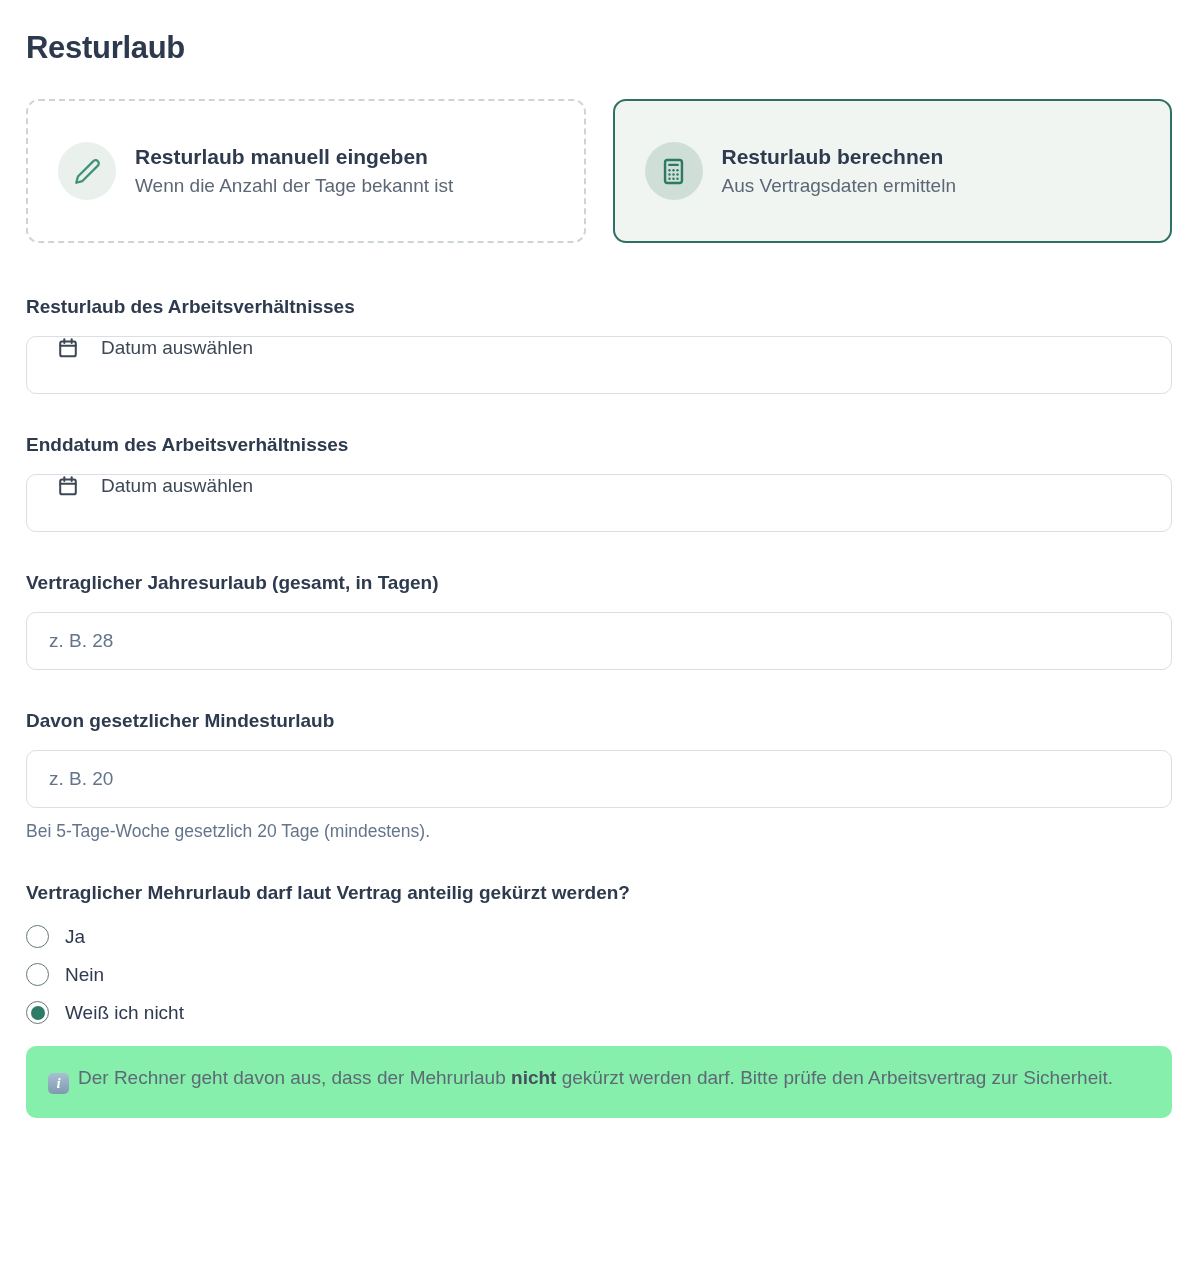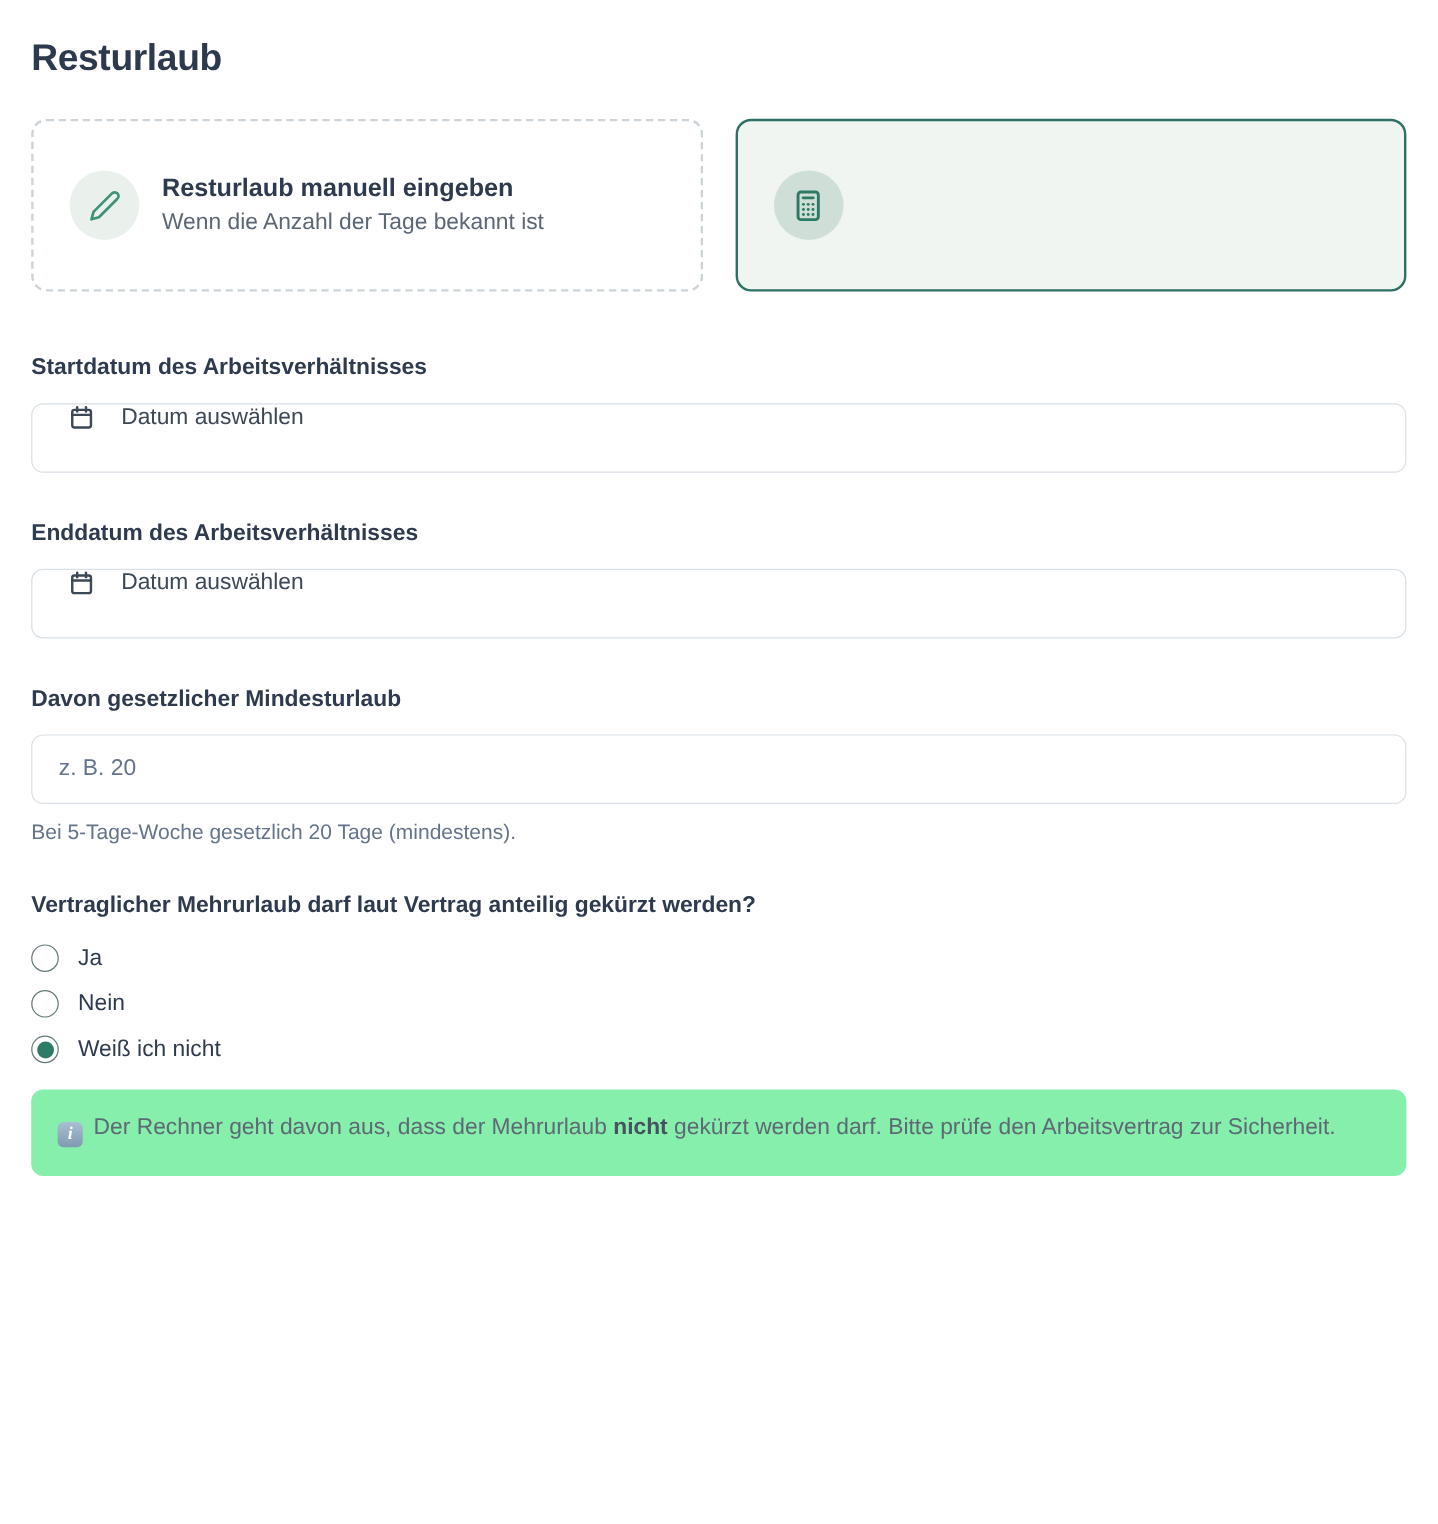--- a/index.html
+++ b/index.html
@@ -197,26 +197,30 @@
             <line x1="12" y1="11" x2="12.01" y2="11"></line>
             <line x1="15.3" y1="11" x2="15.31" y2="11"></line>
           <line x1="8.7" y1="14.5" x2="8.71" y2="14.5"></line>
             <line x1="12" y1="14.5" x2="12.01" y2="14.5"></line>
             <line x1="15.3" y1="14.5" x2="15.31" y2="14.5"></line>
           <line x1="8.7" y1="18" x2="8.71" y2="18"></line>
             <line x1="12" y1="18" x2="12.01" y2="18"></line>
             <line x1="15.3" y1="18" x2="15.31" y2="18"></line>
         </svg>
       </div>
-    </div>
-
-  </div>
-
-  <div class="group">
-    <label class="field-label">Startdatum des Arbeitsverhältnisses</label>
+      <div>
+        <div class="mode-card-title">Resturlaub berechnen</div>
+        <div class="mode-card-subtitle">Aus Vertragsdaten ermitteln</div>
+      </div>
+    </div>
+
+  </div>
+
+  <div class="group">
+    <label class="field-label">Resturlaub des Arbeitsverhältnisses</label>
     <div class="control date-control">
       <span>
         <svg width="22" height="22" viewBox="0 0 24 24" fill="none" stroke="#3d4856" stroke-width="2.2" stroke-linecap="round" stroke-linejoin="round">
           <rect x="3.5" y="5" width="17" height="16" rx="2"></rect>
           <line x1="8" y1="2.5" x2="8" y2="6.5"></line>
           <line x1="16" y1="2.5" x2="16" y2="6.5"></line>
           <line x1="3.5" y1="9.5" x2="20.5" y2="9.5"></line>
         </svg>
       </span>
       <span>Datum auswählen</span>
@@ -231,20 +235,24 @@
           <rect x="3.5" y="5" width="17" height="16" rx="2"></rect>
           <line x1="8" y1="2.5" x2="8" y2="6.5"></line>
           <line x1="16" y1="2.5" x2="16" y2="6.5"></line>
           <line x1="3.5" y1="9.5" x2="20.5" y2="9.5"></line>
         </svg>
       </span>
       <span>Datum auswählen</span>
     </div>
   </div>
 
+  <div class="group">
+    <label class="field-label">Vertraglicher Jahresurlaub (gesamt, in Tagen)</label>
+    <input class="text-input" type="text" placeholder="z. B. 28" style="">
+  </div>
 
   <div class="group">
     <label class="field-label">Davon gesetzlicher Mindesturlaub</label>
     <input class="text-input" type="text" placeholder="z. B. 20" style="">
     <div class="hint">Bei 5-Tage-Woche gesetzlich 20 Tage (mindestens).</div>
   </div>
 
 
   <div class="radio-section">
     <div class="question-label">Vertraglicher Mehrurlaub darf laut Vertrag anteilig gekürzt werden?</div>

